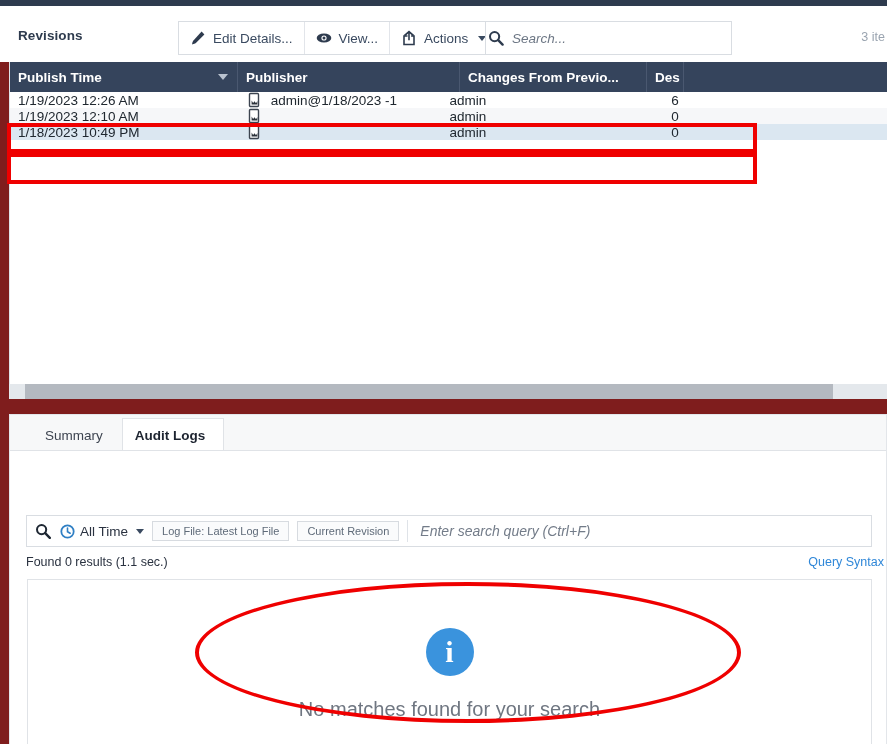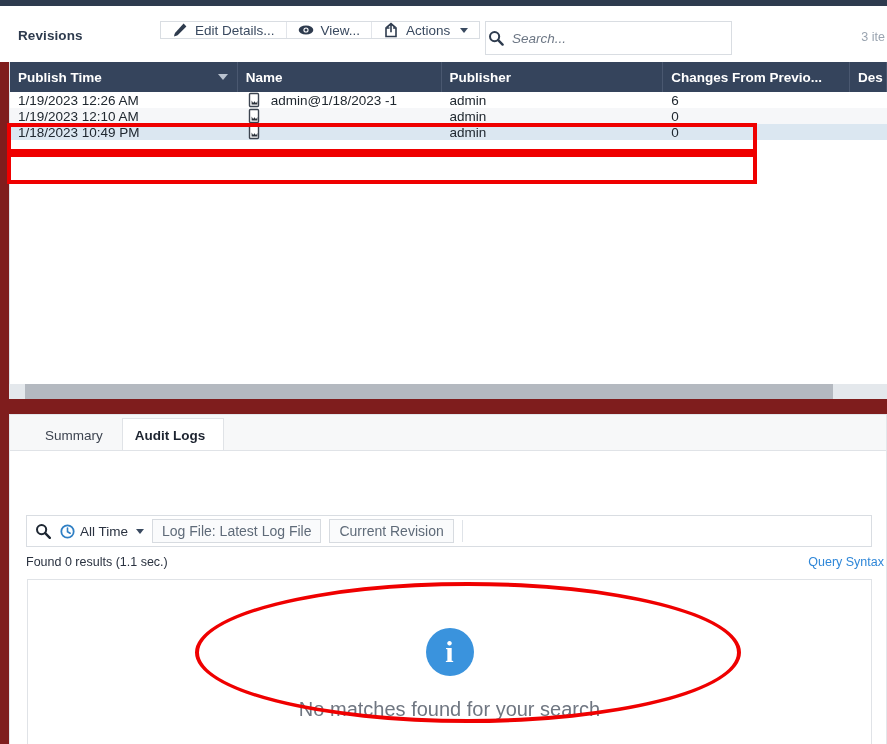--- a/index.html
+++ b/index.html
@@ -21,21 +21,21 @@
   .toolbar {
     position: absolute; left: 0; top: 6px; width: 887px; height: 56px;
     background: #ffffff;
   }
   .panel-title {
     position: absolute; left: 18px; top: 22px;
     font-size: 13.5px; font-weight: bold; color: #2e3b4e;
     letter-spacing: .1px;
   }
   .btn-group {
-    position: absolute; left: 160px; top: 15px; height: 18px;
+    position: absolute; left: 178px; top: 15px; height: 34px;
     display: flex; align-items: stretch;
     border: 1px solid #d9dde2; background: #ffffff;
   }
   .tb-btn {
     display: flex; align-items: center; gap: 7px;
     padding: 0 11px; cursor: pointer;
     font-size: 13.5px; color: #3a4a60; background: transparent;
     border: none; border-right: 1px solid #e2e5ea;
     font-family: "Liberation Sans", sans-serif;
   }
@@ -123,21 +123,21 @@
     background: #ffffff; border-top: 1px solid #e0e3e7;
   }
 
   .logbar {
     position: absolute; left: 16px; top: 64px; right: 14px; height: 32px;
     display: flex; align-items: center; gap: 8px;
     border: 1px solid #d9dde2; background: #ffffff; padding: 0 8px;
   }
   .chip {
     border: 1px solid #d7dbe0; background: #fafbfc; color: #5f6b79;
-    font-size: 14px; padding: 3px 9px; cursor: pointer; white-space: nowrap;
+    font-size: 11px; padding: 3px 9px; cursor: pointer; white-space: nowrap;
   }
   .timesel { display: flex; align-items: center; gap: 5px; cursor: pointer; font-size: 13.5px; color: #2a3240; }
   .query-ph {
     font-size: 14px; color: #737c89; font-style: italic; margin-left: 4px;
     font-family: "Liberation Sans", sans-serif;
   }
   .divider-v { width: 1px; height: 22px; background: #dfe3e8; }
 
   .found {
     position: absolute; left: 16px; top: 104px; font-size: 12.5px; color: #2a3240;
@@ -228,23 +228,20 @@
 
     <div class="item-count">3 ite</div>
   </div>
 
   <div class="grid">
     <div class="grid-head">
       <div class="gh" style="width:228px">
         <span>Publish Time</span>
         <span class="sort"></span>
       </div>
-      <div class="gh" style="width:204px">
-        <span>Name</span>
-      </div>
       <div class="gh" style="width:222px">
         <span>Publisher</span>
       </div>
       <div class="gh" style="width:187px">
         <span>Changes From Previo...</span>
       </div>
       <div class="gh" style="width:37px">
         <span>Des</span>
       </div>
     </div>
@@ -333,20 +330,21 @@
               <path d="M8 4.2 V8.2 L10.8 9.9" fill="none" stroke="#2f7fc4" stroke-width="1.7" stroke-linecap="round"></path>
             </svg>
           </span>
           <span>All Time</span>
           <span class="caret"></span>
         </div>
 
         <div class="chip">Log File: Latest Log File</div>
         <div class="chip">Current Revision</div>
         <div class="divider-v"></div>
+        <span class="query-ph">Enter search query (Ctrl+F)</span>
       </div>
 
       <div class="found">Found 0 results (1.1 sec.)</div>
       <div class="qsyntax">Query Syntax</div>
 
       <div class="resultbox">
         <div class="empty-wrap">
           <div class="info-circle">
             <span>i</span>
           </div>

